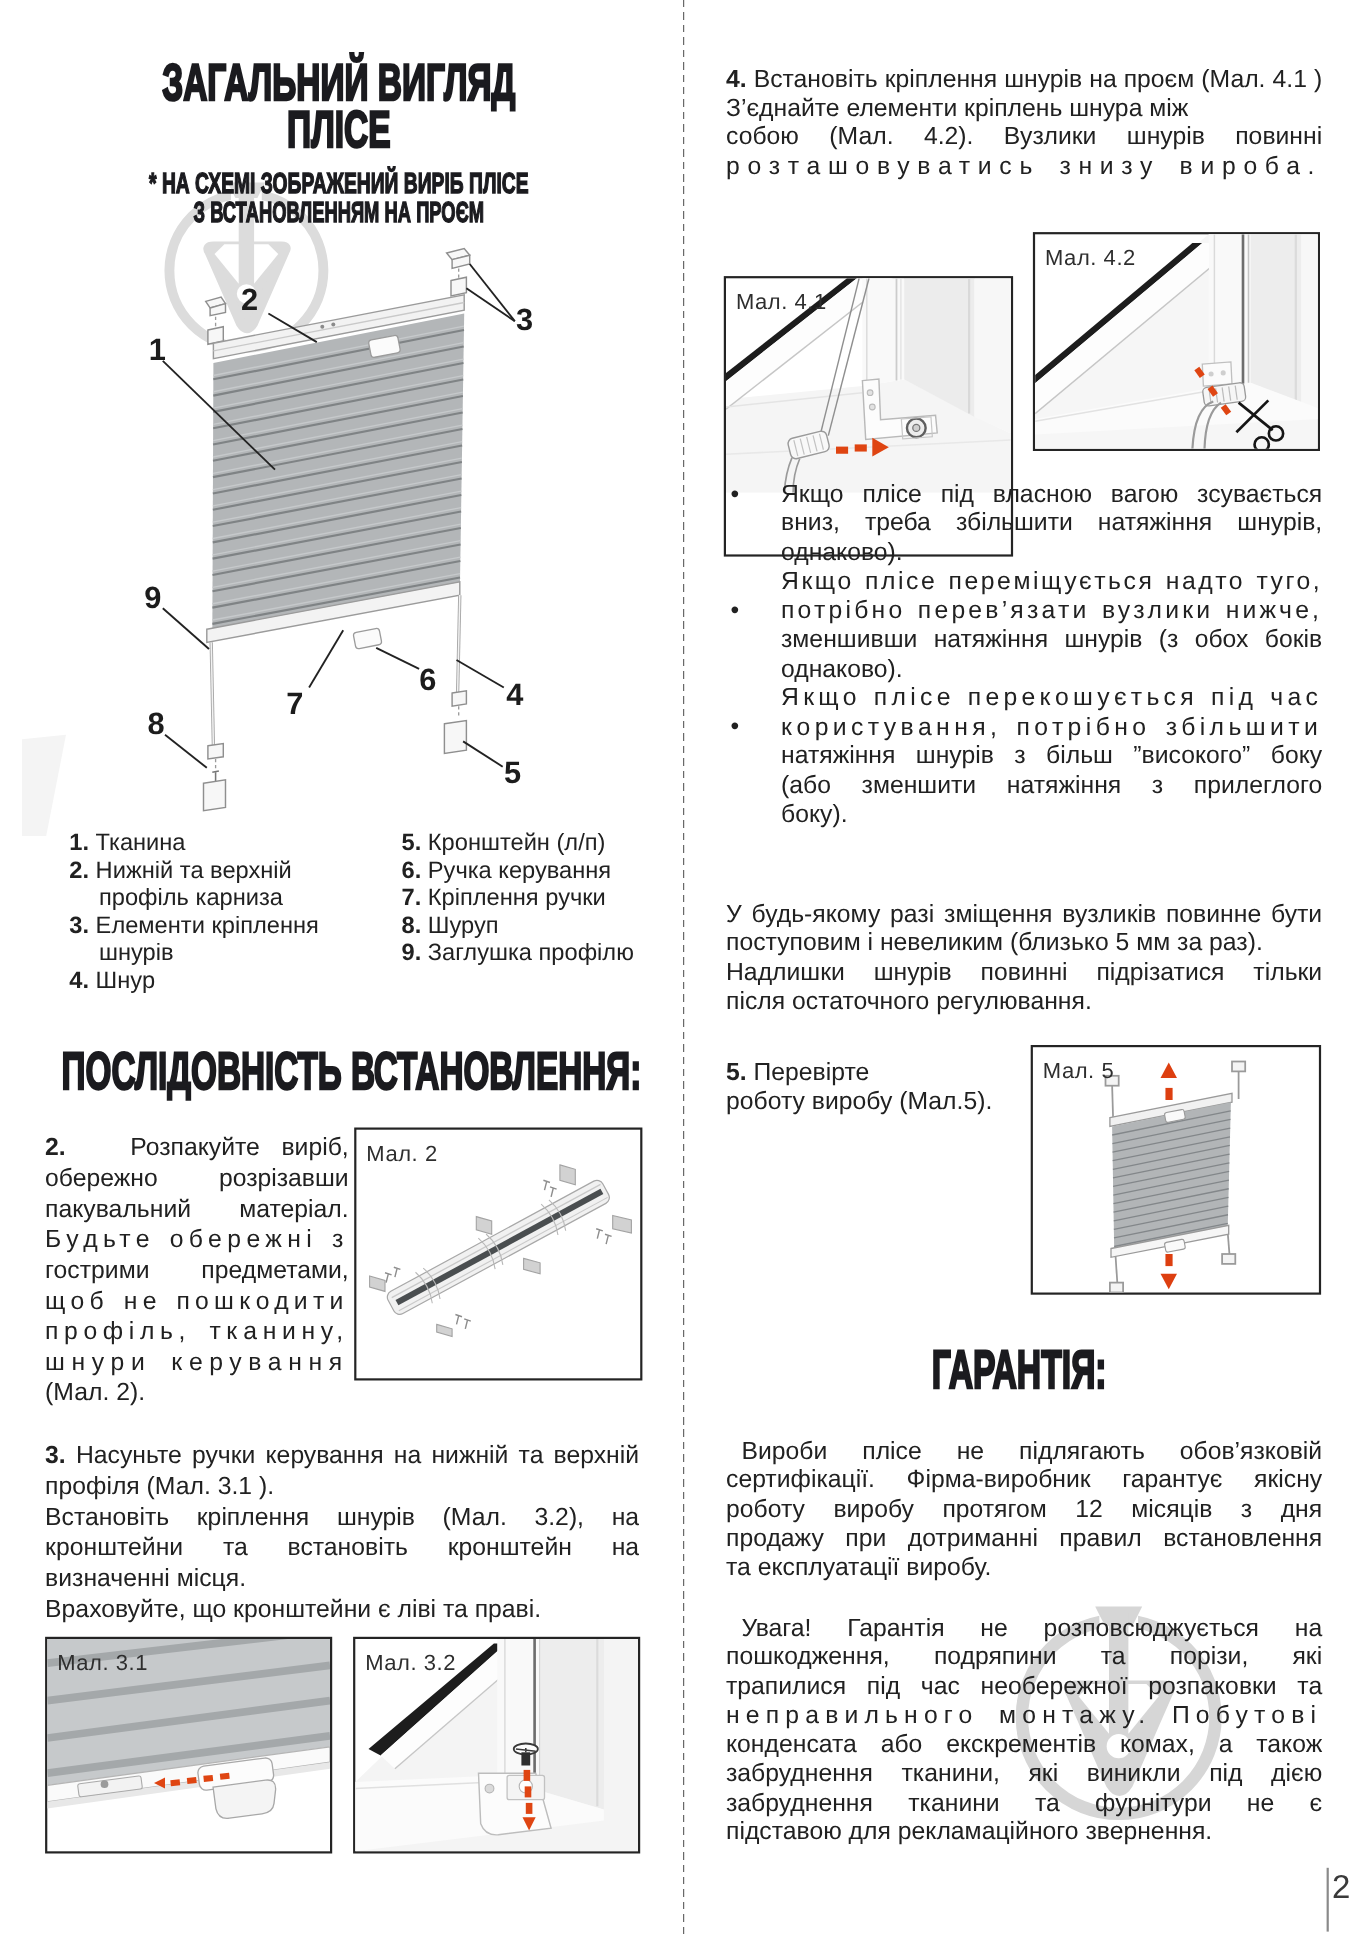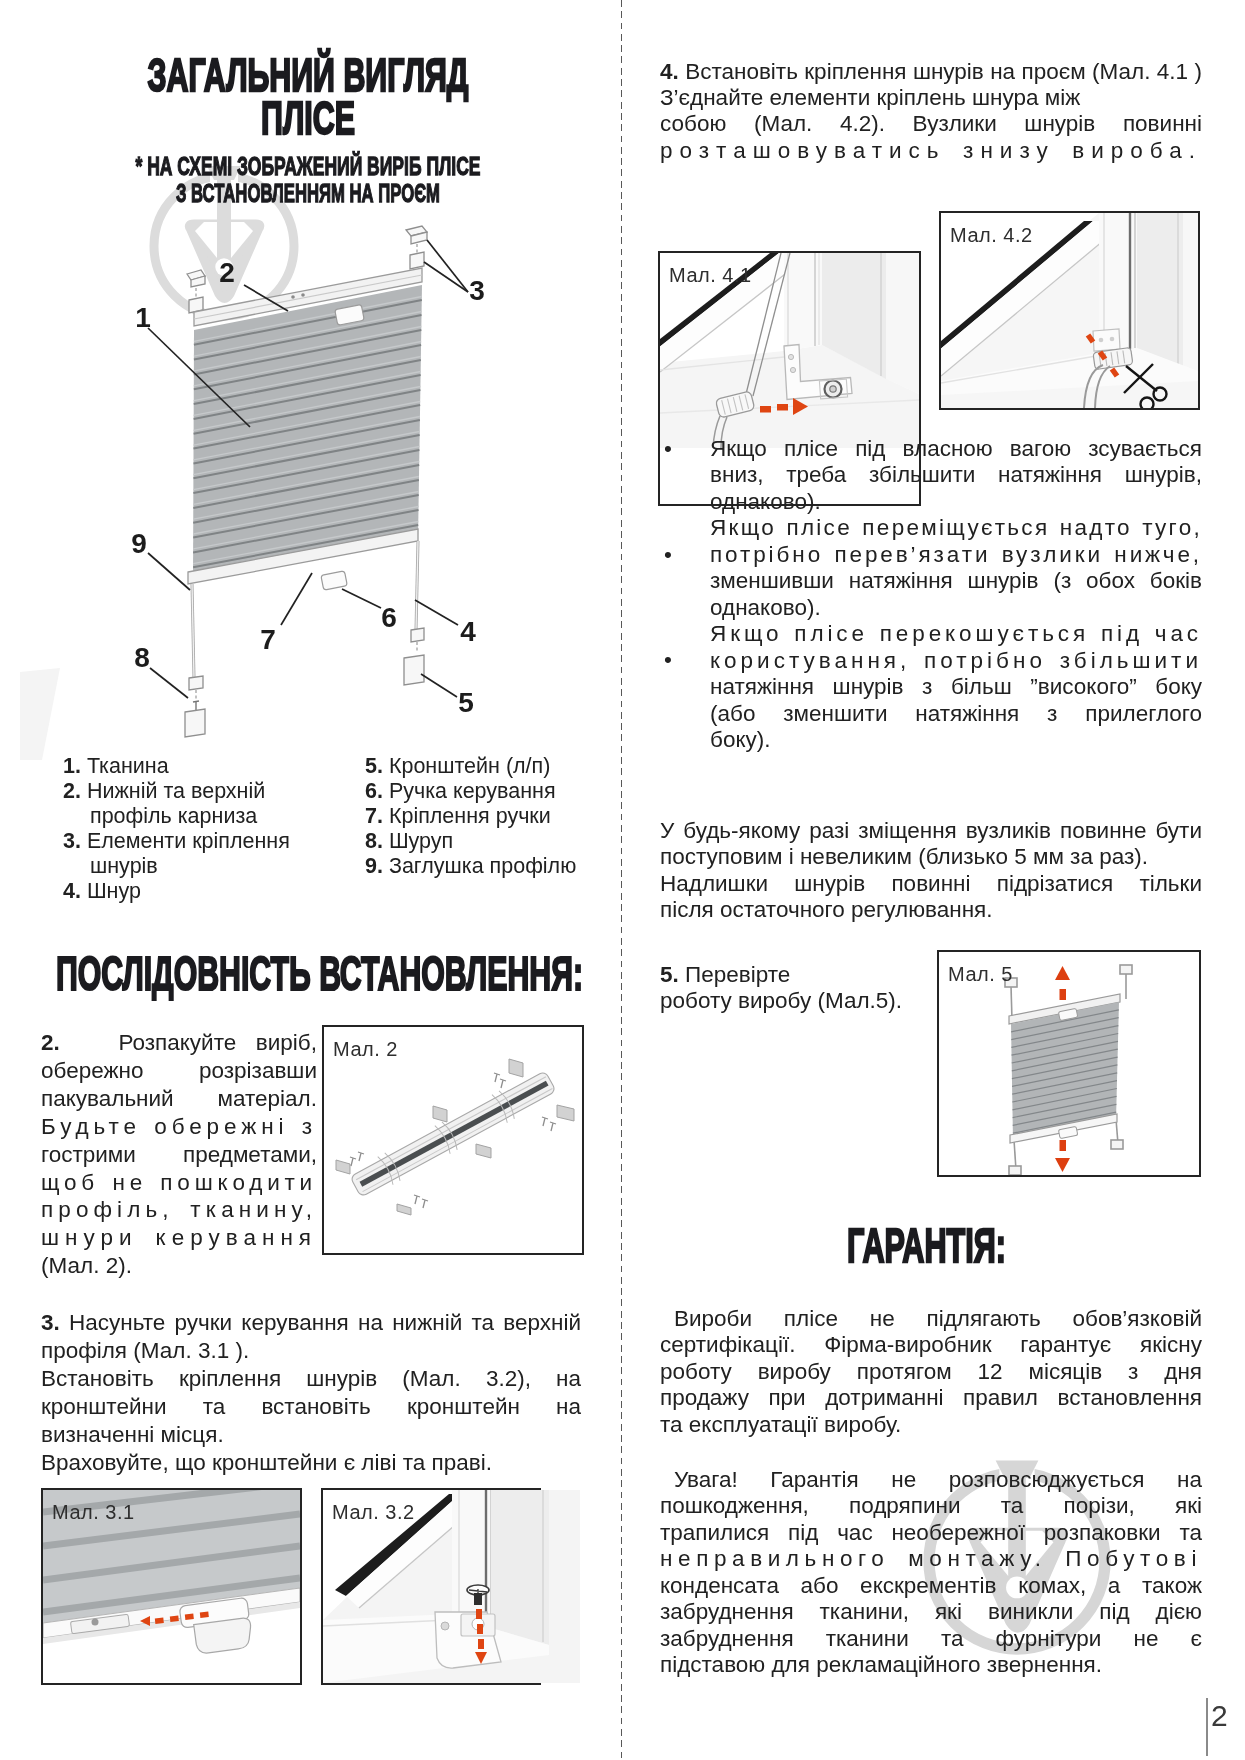--- a/index.html
+++ b/index.html
@@ -253,21 +253,21 @@
       <polygon points="97,131 107,126 107,136"></polygon>
       <rect x="112" y="128" width="8.5" height="5.5" transform="rotate(-6 116 130)"></rect>
       <rect x="127" y="126" width="8.5" height="5.5" transform="rotate(-6 131 128)"></rect>
       <rect x="142" y="124" width="8.5" height="5.5" transform="rotate(-6 146 126)"></rect>
       <rect x="157" y="122" width="8.5" height="5.5" transform="rotate(-6 161 124)"></rect>
     </g>
   </svg>
   <div class="flab">Мал. 3.1</div>
 </div>
 
-<div class="fig" style="left:321px;top:1488px;width:220px;height:197px;">
+<div class="fig" style="left:321px;top:1488px;width:261px;height:197px;">
   <svg width="257" height="193" viewBox="0 0 257 193">
     <polygon points="0,130 129,6 168,0 257,0 257,193 0,193" fill="#f4f4f4"></polygon>
     <polygon points="12,100 126,4 137,4 23,106" fill="#1d1d1d"></polygon>
     <polygon points="23,106 137,4 168,4 36,118" fill="#fdfdfd"></polygon>
     <line x1="36" y1="118" x2="168" y2="4" stroke="#c6c6c6" stroke-width="1.3"></line>
     <polygon points="129,0 168,0 168,138 129,124" fill="#f9f9f9"></polygon>
     <line x1="136" y1="0" x2="136" y2="122" stroke="#dadada" stroke-width="1.3"></line>
     <line x1="163" y1="0" x2="163" y2="136" stroke="#6d6d6d" stroke-width="2.4"></line>
     <line x1="168" y1="0" x2="168" y2="138" stroke="#c4c4c4" stroke-width="1.4"></line>
     <polygon points="168,0 226,0 226,155 168,138" fill="#ededed"></polygon>

